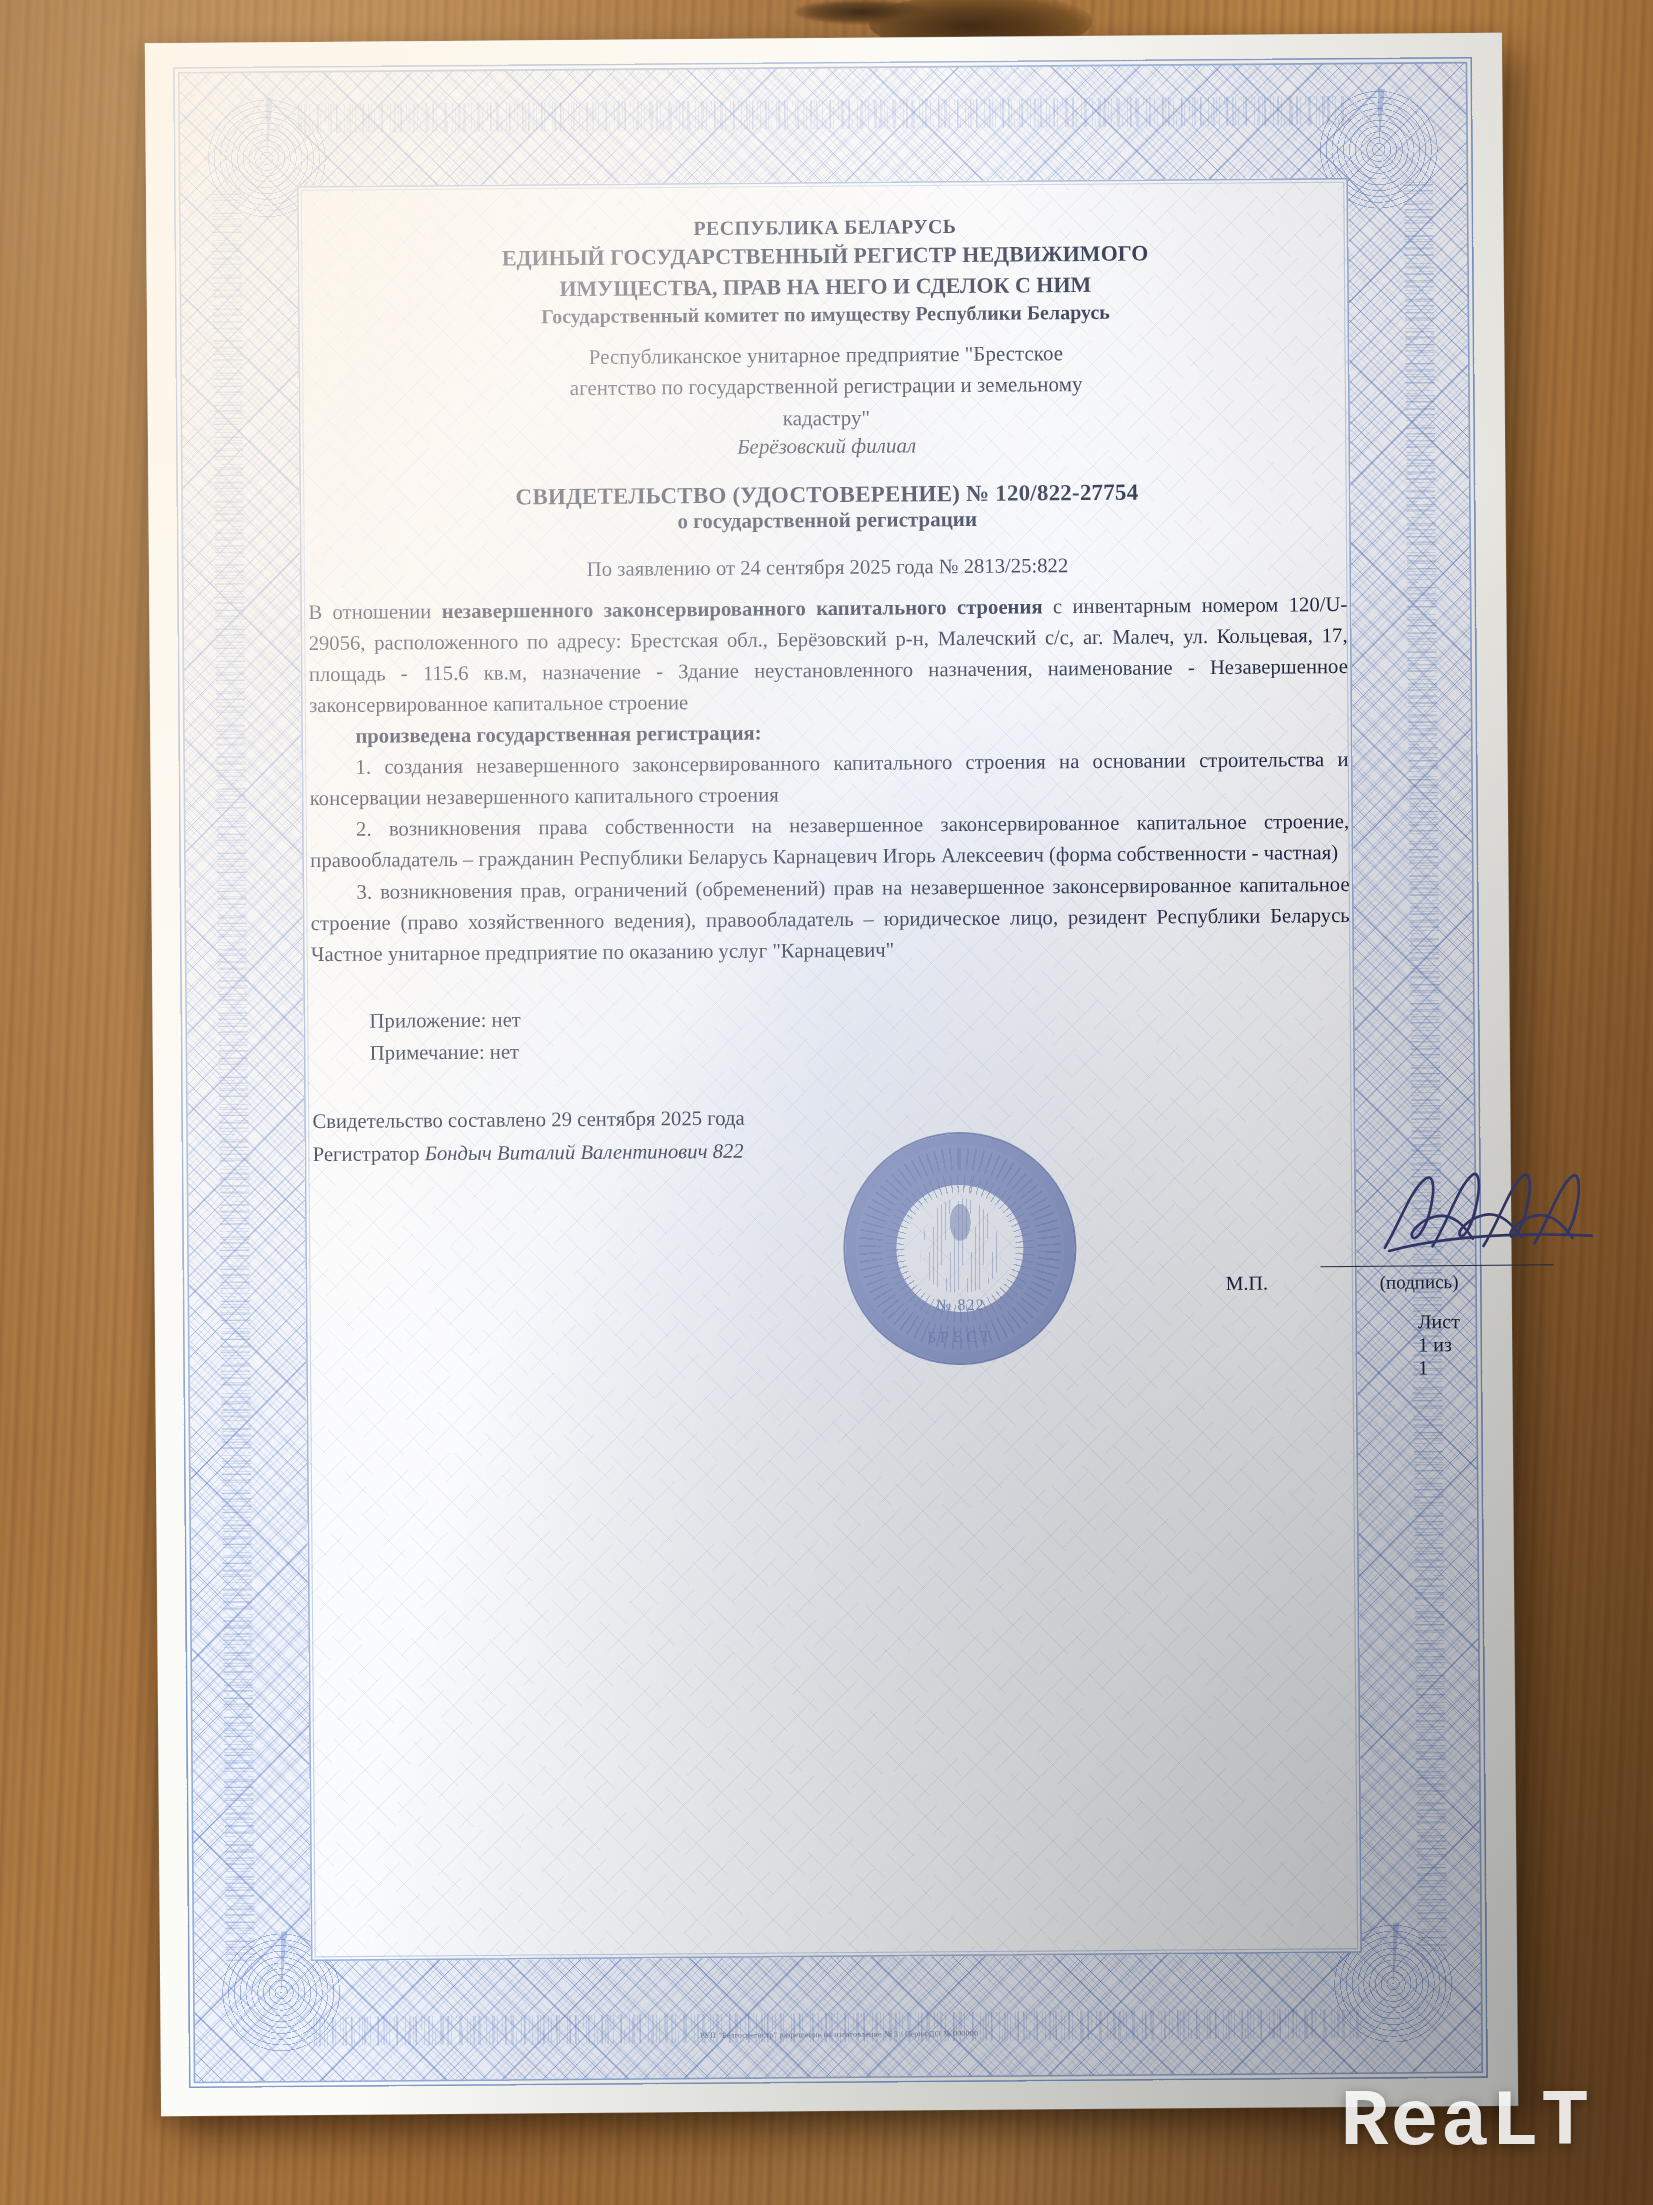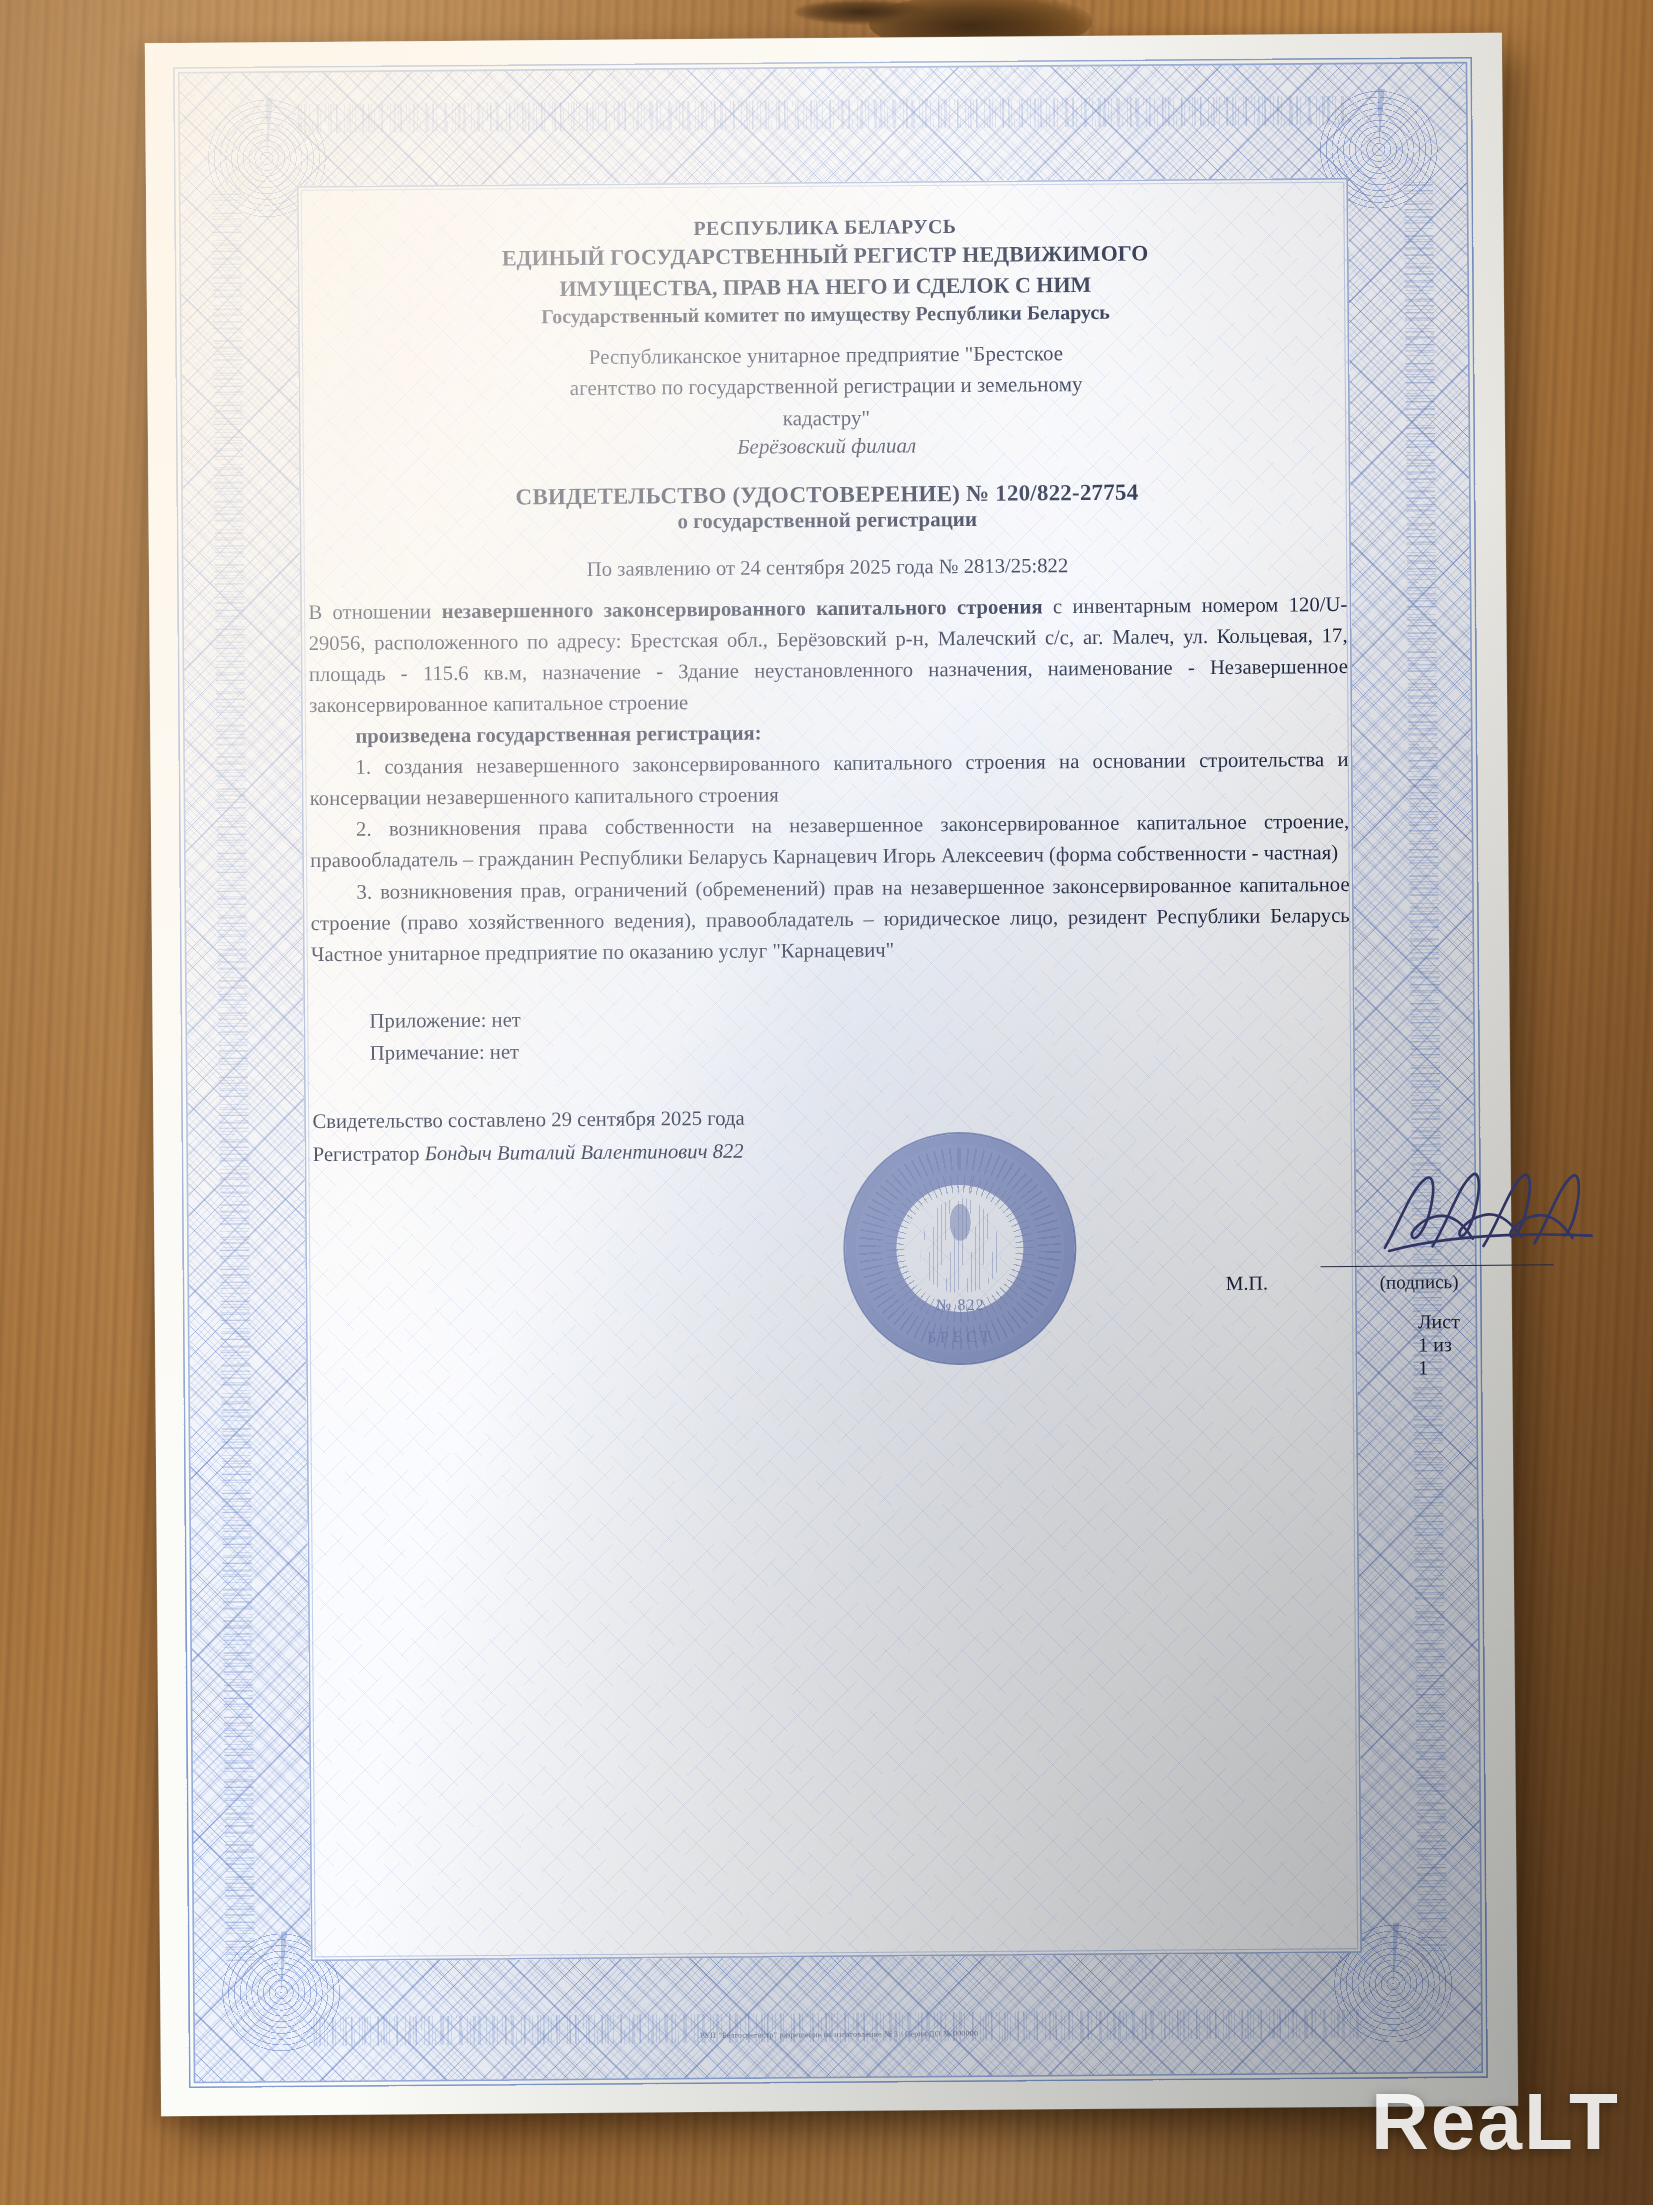--- a/index.html
+++ b/index.html
@@ -265,23 +265,23 @@
     font-size:8px;
     color:#6d7596;
     white-space:nowrap;
     letter-spacing:0.2px;
     opacity:.85;
   }
 
   
   .watermark{
     position:absolute;
-    right:33px;
+    right:62px;
     bottom:37px;
-    font-family: Liberation Sans, sans-serif;
+    font-family: Liberation Mono, monospace;
     font-size:80px;
     font-weight:bold;
     letter-spacing:2.1px;
     color:rgba(255,255,255,0.88);
     text-shadow: 0 3.2px 11.7px rgba(0,0,0,0.35);
     z-index:80;
   }
   .watermark .lt{ font-weight:bold; }
 </style>
 </head>

